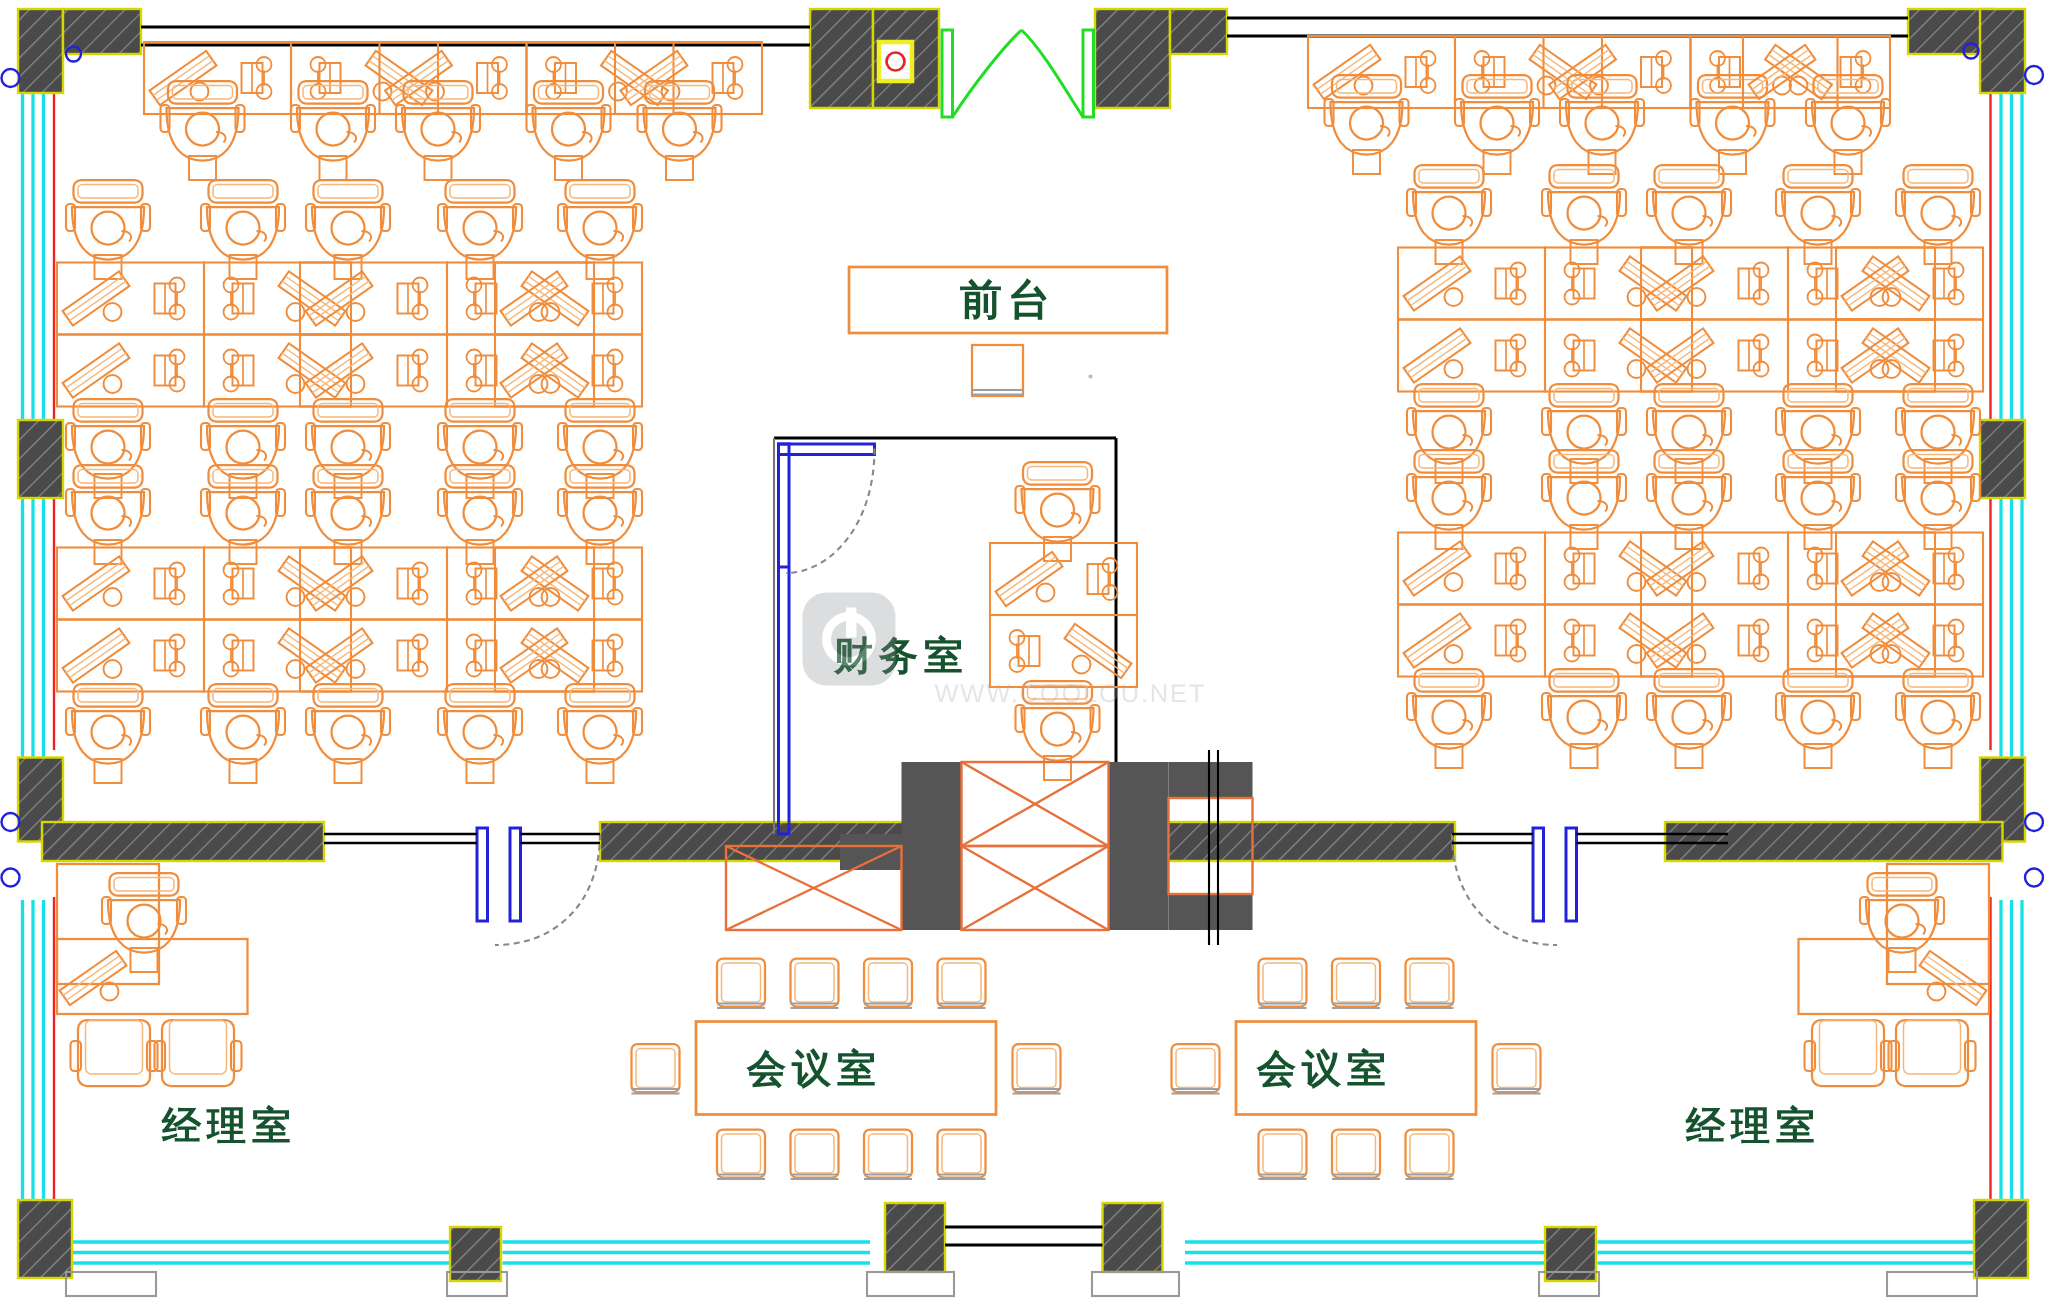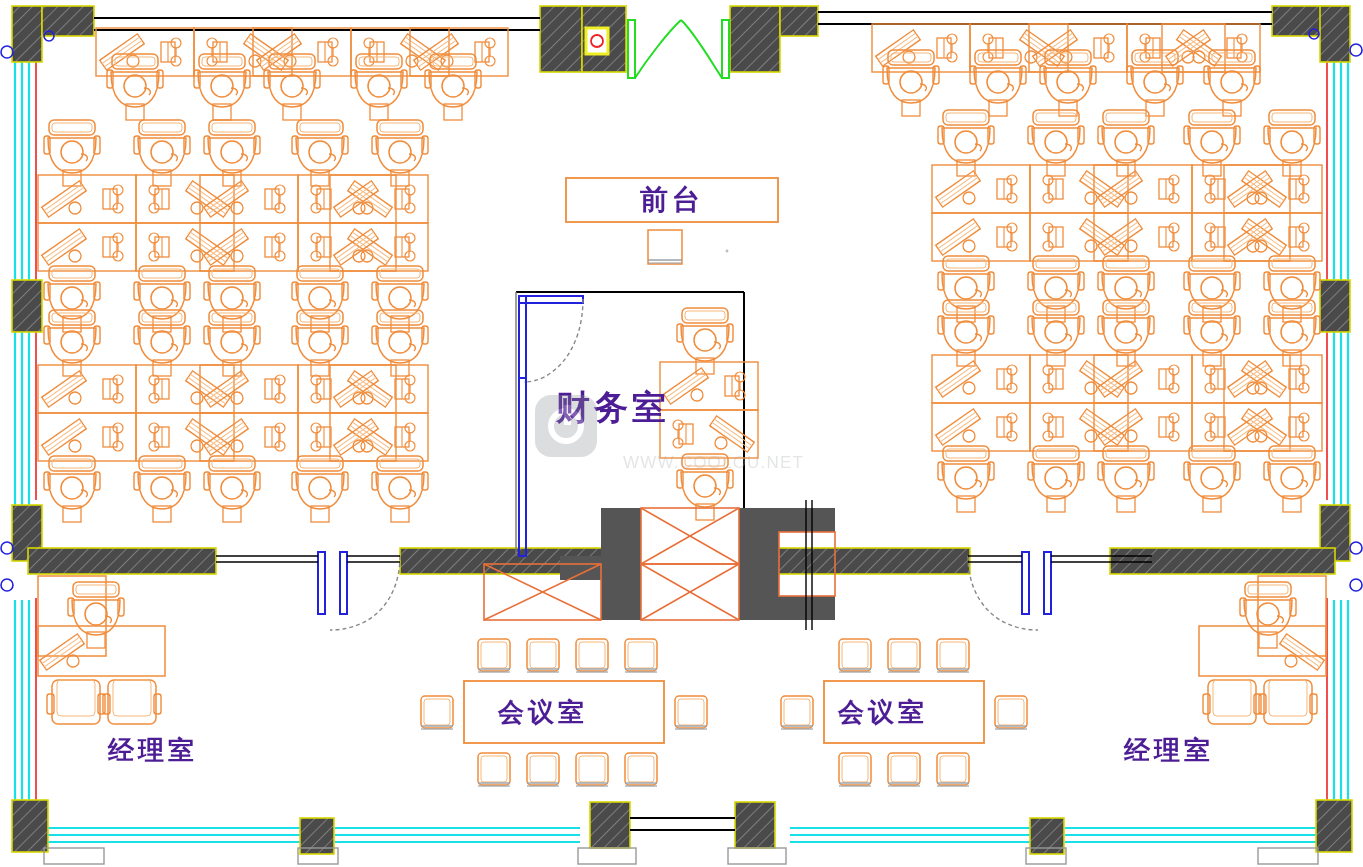--- a/index.html
+++ b/index.html
@@ -1,22 +1,22 @@
 <!DOCTYPE html>
 <html><head>
 <meta charset="utf-8">
 <style>
   html,body{margin:0;padding:0;background:#ffffff;}
   body{font-family:"Liberation Sans","DejaVu Sans",sans-serif;}
   #stage{position:relative;width:1363px;height:867px;background:#ffffff;overflow:hidden;}
   #plan{position:absolute;left:0;top:0;width:1363px;height:867px;}
-  .room-label{position:absolute;color:#4c1d95;font-family:"DejaVu Serif","Liberation Serif",serif;
+  .room-label{position:absolute;color:#14532d;font-family:"DejaVu Serif","Liberation Serif",serif;
      font-weight:700;letter-spacing:4px;white-space:nowrap;}
   #lbl-reception{left:566px;top:178px;width:212px;height:44px;line-height:44px;text-align:center;font-size:28px;}
-  #lbl-finance{left:556px;top:385px;font-size:34px;}
+  #lbl-finance{left:556px;top:420px;font-size:26px;}
   #lbl-conf-left{left:498px;top:695px;font-size:26px;}
   #lbl-conf-right{left:838px;top:695px;font-size:26px;}
   #lbl-mgr-left{left:108px;top:733px;font-size:26px;}
   #lbl-mgr-right{left:1124px;top:733px;font-size:26px;}
   #watermark{position:absolute;left:535px;top:393px;width:320px;height:70px;opacity:.30;pointer-events:none;}
   .wm-cn{position:absolute;left:92px;top:0px;font-size:46px;font-weight:700;color:#8e9196;
      font-family:"DejaVu Sans","Liberation Sans",sans-serif;letter-spacing:2px;white-space:nowrap;}
   .wm-url{position:absolute;left:88px;top:60px;font-size:17px;color:#a8aaae;letter-spacing:1.2px;white-space:nowrap;}
   .wm-logo{position:absolute;left:0px;top:2px;width:62px;height:62px;border-radius:16px;background:#8e9196;}
   .wm-logo::before{content:"";position:absolute;left:13px;top:13px;width:36px;height:36px;

